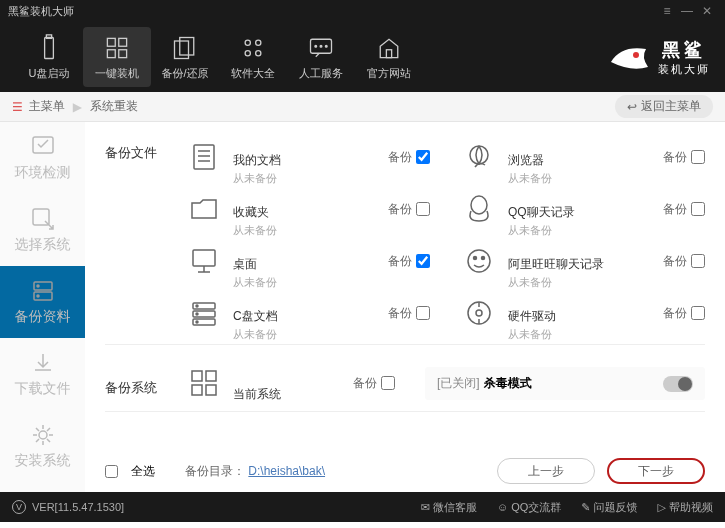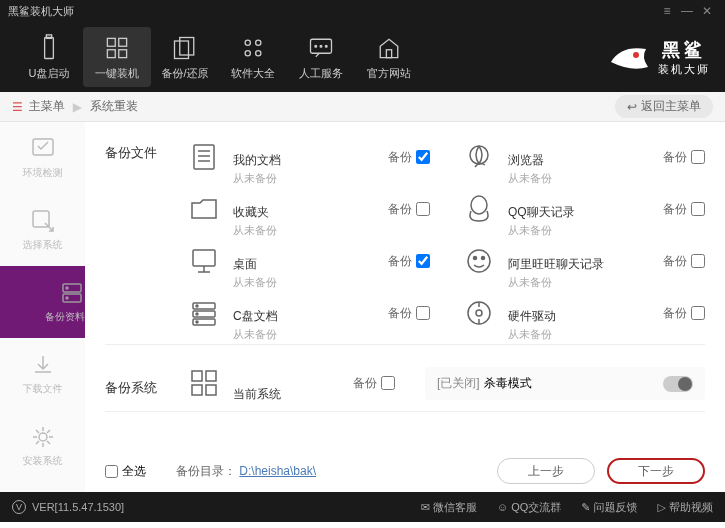--- a/index.html
+++ b/index.html
@@ -16,42 +16,42 @@
 .brand .imgwrap { width:46px; height:40px; }
 .brand .txt { text-align:center; }
 .brand .txt .big { font-size:18px; font-weight:bold; letter-spacing:4px; }
 .brand .txt .small { font-size:11px; letter-spacing:2px; }
 .crumbbar { height:30px; background:#f5f5f5; border-bottom:1px solid #e5e5e5; display:flex; align-items:center; padding:0 12px; color:#666; }
 .crumbbar .sep { margin:0 8px; color:#ccc; }
 .crumbbar .back { margin-left:auto; background:#e8e8e8; border-radius:12px; padding:3px 12px; cursor:pointer; display:flex; align-items:center; gap:4px; }
 .main { display:flex; height:370px; }
 .sidebar { width:85px; background:#fafafa; display:flex; flex-direction:column; }
 .side-item { height:72px; display:flex; flex-direction:column; align-items:center; justify-content:center; color:#bbb; gap:4px; cursor:pointer; }
-.side-item.active { background:#701a75;align-items:flex-end; }
+.side-item.active { background:#0369a1; }
 .side-item svg { width:26px; height:26px; }
-.side-item .lbl { font-size:10px; }
+.side-item .lbl { font-size:14px; }
 .content { flex:1; padding:12px 20px 8px 20px; display:flex; flex-direction:column; }
 .section-row { display:flex; align-items:flex-start; }
 .section-label { width:80px; color:#333; font-size:13px; padding-top:10px; }
 .items-grid { flex:1; display:grid; grid-template-columns:repeat(2,1fr); gap:6px 30px; }
 .backup-item { display:flex; align-items:center; height:46px; }
 .bi-icon { width:38px; height:38px; display:flex; align-items:center; justify-content:center; margin-right:10px; }
 .bi-icon svg { width:32px; height:32px; stroke:#666; fill:none; stroke-width:1.5; }
 .bi-text { flex:1;margin-top:23px; }
 .bi-text .name { color:#333; font-size:12px; }
 .bi-text .sub { color:#aaa; font-size:11px; margin-top:2px; }
 .bi-action { display:flex; align-items:center; gap:4px; color:#666; }
 .bi-action input { width:14px; height:14px; }
 .system-row { display:flex; align-items:center; margin-top:10px; }
 .system-row .bi-text { width:120px; flex:none; }
 .kill-mode { flex:1; margin-left:30px; background:#fafafa; border-radius:3px; padding:8px 12px; display:flex; align-items:flex-end; }
 .kill-mode .toggle { margin-left:auto; width:30px; height:16px; background:#ccc; border-radius:8px; position:relative; cursor:pointer; }
 .kill-mode .toggle::after { content:""; position:absolute; width:14px; height:14px; background:#666; border-radius:50%; right:1px; top:1px; }
 .footer-row { display:flex; align-items:center; margin-top:auto; padding-top:8px; }
-.footer-row .chk { display:flex; align-items:center; gap:4px; }
+.footer-row .chk { display:flex; align-items:center; gap:13px; }
 .footer-row .dir { margin-left:30px; color:#666; }
 .footer-row .dir a { color:#4a7ab8; text-decoration:underline; cursor:pointer; }
 .footer-row .nav-btns { margin-left:auto; display:flex; gap:12px; }
 .pill-btn { width:98px; height:26px; border:1px solid #ccc; border-radius:13px; background:#fff; display:flex; align-items:center; justify-content:center; cursor:pointer; color:#555; }
 .pill-btn.primary { border:2px solid #b91c1c; color:#555; }
 .statusbar { height:30px; background:#1a1a1a; color:#aaa; display:flex; align-items:center; padding:0 12px; font-size:11px; }
 .statusbar .sitem { margin-left:20px; display:flex; align-items:center; gap:3px; cursor:pointer; }
 .statusbar .sitem:first-of-type { margin-left:auto; }
 hr.div { border:none; border-top:1px solid #eee; margin:8px 0; }
 </style>
@@ -339,21 +339,21 @@
       </div>
       <div class="bi-text">
         <div class="name">当前系统</div>
       </div>
       <div class="bi-action">
         <span>备份</span>
         <input type="checkbox" style="">
       </div>
       <div class="kill-mode">
         <span style="color:#888">[已关闭]</span>
-        <span style="margin-left:4px;font-weight:normal">杀毒模式</span>
+        <span style="margin-left:4px;font-weight:bold">杀毒模式</span>
         <div class="toggle"></div>
       </div>
     </div>
 
     <hr class="div">
 
     <div class="footer-row">
       <label class="chk">
         <input type="checkbox" style="">
         <span>全选</span>

